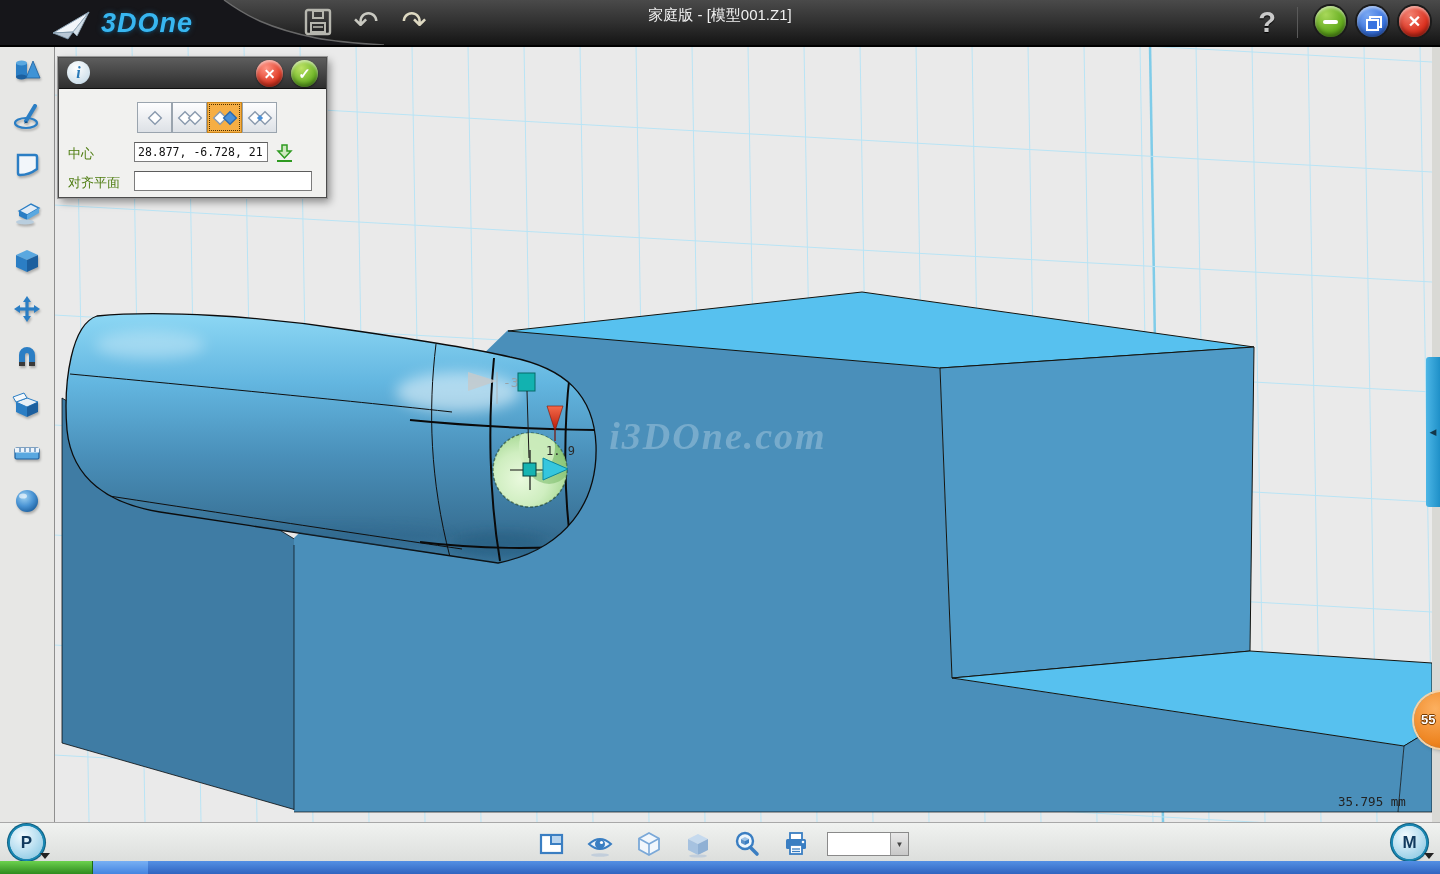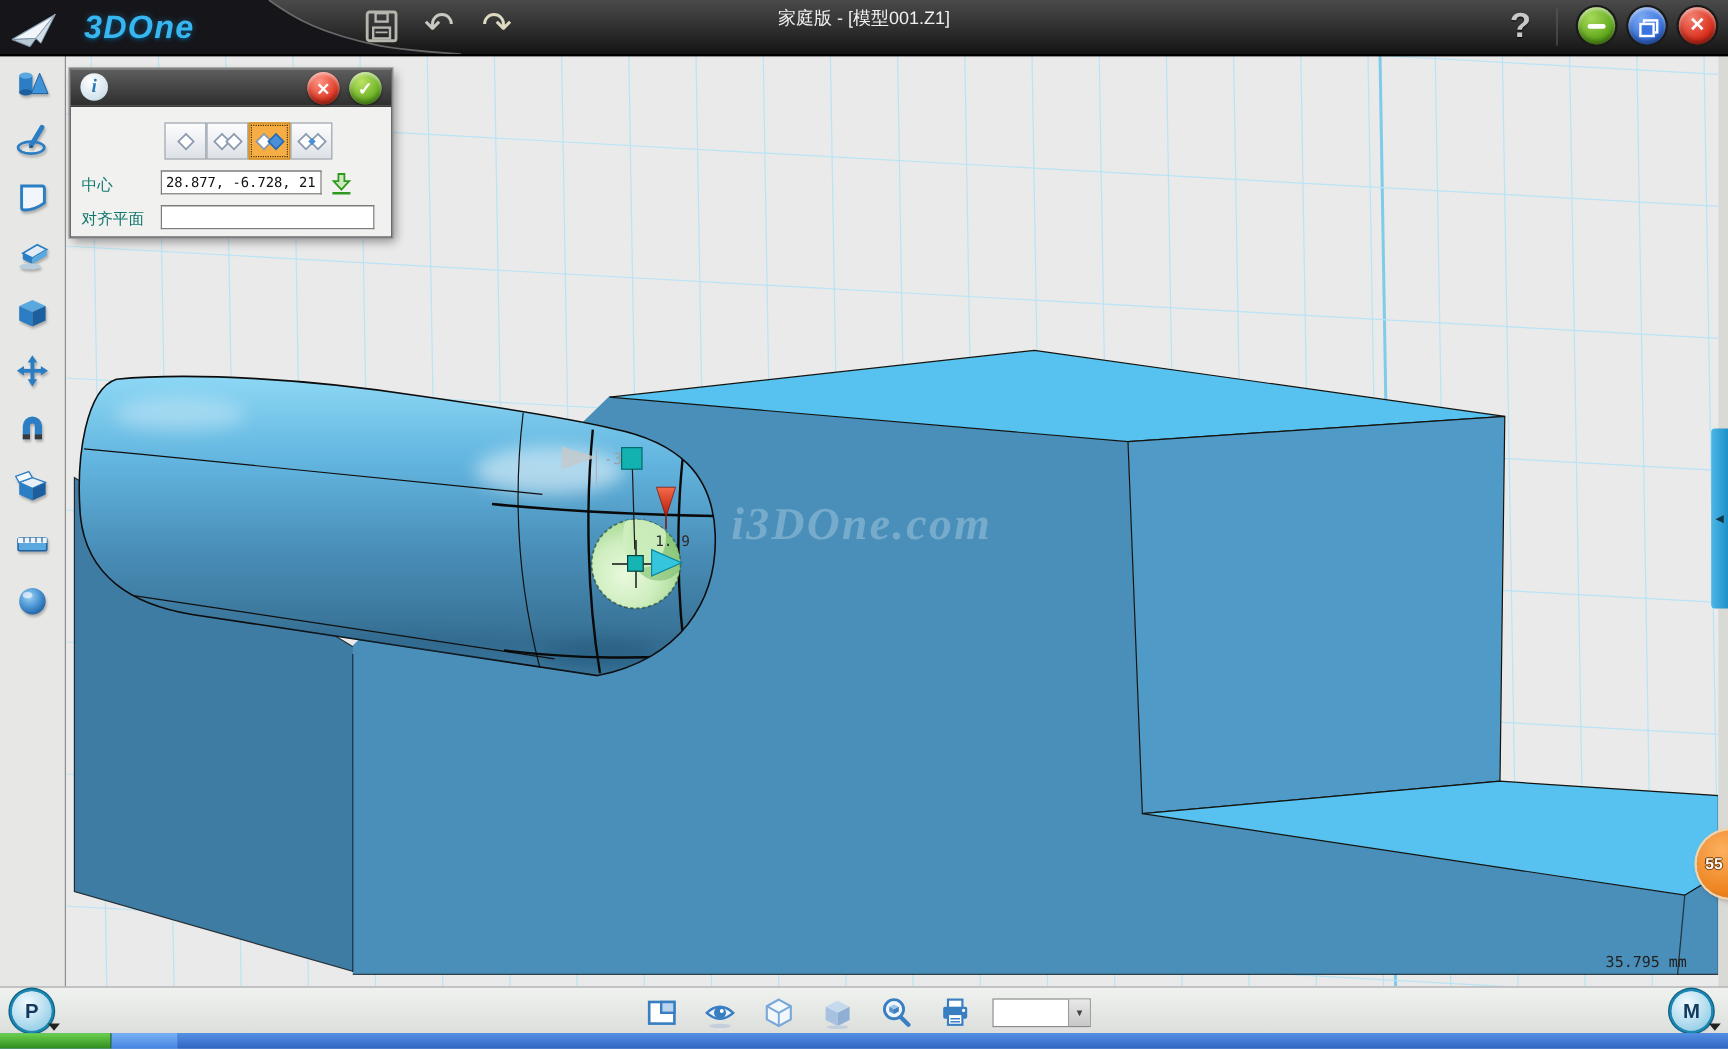--- a/index.html
+++ b/index.html
@@ -2,21 +2,21 @@
 <html><head>
 <meta charset="utf-8">
 <style>
   html,body{margin:0;padding:0;}
   body{width:1440px;height:874px;overflow:hidden;position:relative;background:#eaeaea;
        font-family:"Liberation Sans",sans-serif;}
   
   .titlebar{position:absolute;left:0;top:0;width:1440px;height:45px;
     background:linear-gradient(#4a4a4a,#333 45%,#141414);border-bottom:2px solid #000;z-index:50;}
   .tb-swoosh{position:absolute;left:0;top:0;}
-  .logo{position:absolute;left:6px;top:5px;width:230px;height:36px;display:flex;align-items:center;gap:22px;}
+  .logo{position:absolute;left:6px;top:5px;width:230px;height:36px;display:flex;align-items:center;gap:10px;justify-content:center;}
   .logo-text{font-style:italic;font-weight:900;font-size:27px;color:#38b6f0;
     text-shadow:0 1px 2px #063a5a, 0 0 6px rgba(60,180,240,.35);letter-spacing:1px;}
   .tb-icons{position:absolute;left:300px;top:5px;display:flex;gap:12px;align-items:center;}
   .tb-ic{width:36px;height:34px;display:flex;align-items:center;justify-content:center;cursor:pointer;}
   .arrow-glyph{font-size:30px;line-height:30px;color:#c9c9c1;font-family:"DejaVu Sans",sans-serif;}
   .arrow-glyph.redo{color:#ded9c2;}
   .tb-title{position:absolute;left:0;top:0;width:1440px;height:31px;display:flex;align-items:center;justify-content:center;
     color:#f0f0f0;font-size:15px;pointer-events:none;}
   .tb-help{position:absolute;left:1250px;top:2px;width:34px;height:40px;color:#c9c9c9;font-size:29px;font-weight:bold;
     display:flex;align-items:center;justify-content:center;text-shadow:0 1px 1px #000;cursor:pointer;}
@@ -60,21 +60,21 @@
     display:flex;align-items:center;justify-content:center;}
   .dlg-btn{position:absolute;top:2px;width:27px;height:27px;border-radius:50%;cursor:pointer;
     display:flex;align-items:center;justify-content:center;color:#fff;font-weight:bold;
     box-shadow:inset 0 2px 3px rgba(255,255,255,.6), inset 0 -3px 4px rgba(0,0,0,.35), 0 1px 2px rgba(0,0,0,.5);}
   .dlg-btn.cancel{left:197px;background:radial-gradient(circle at 38% 30%,#ff9484,#e03a26 62%,#a01a08);font-size:14px;}
   .dlg-btn.ok{left:232px;background:radial-gradient(circle at 38% 30%,#bce264,#6cb426 62%,#3c8410);font-size:15px;}
   .mode-row{position:absolute;left:78px;top:44px;display:flex;}
   .mode-btn{width:33px;height:29px;border:1px solid #9aa4ae;cursor:pointer;
     background:linear-gradient(#fdfdfe,#dde1e6);display:flex;align-items:center;justify-content:center;margin-right:0px;}
   .mode-btn.sel{background:#f6ae44;border:1px solid #c8851c;outline:1px dotted #4a3000;outline-offset:-3px;}
-  .fld-label{position:absolute;left:9px;font-size:13px;color:#0f766e;}
+  .fld-label{position:absolute;left:9px;font-size:13px;color:#4d7c0f;}
   .fld-input{position:absolute;height:18px;border:1px solid #7c7c7c;border-top-color:#5c5c5c;background:#fff;
     font-family:"DejaVu Sans Mono",monospace;font-size:11.5px;color:#111;padding:0 3px;}
   .picker-ic{position:absolute;left:214px;top:85px;width:23px;height:22px;cursor:pointer;}
   
   .btoolbar{position:absolute;left:0;top:822px;width:1440px;height:39px;
     background:linear-gradient(#f0f2f0,#dcdedc);border-top:1px solid #a8a8a8;z-index:30;}
   .bt-ic{position:absolute;top:827px;width:34px;height:34px;display:flex;align-items:center;justify-content:center;cursor:pointer;z-index:31;}
   .vp-dropdown{position:absolute;left:827px;top:832px;width:80px;height:22px;background:#fff;border:1px solid #8a8a8a;cursor:pointer;z-index:31;}
   .vp-dropdown .dd-btn{position:absolute;right:0;top:0;width:17px;height:100%;background:linear-gradient(#e8e8e8,#c8c8c8);
     border-left:1px solid #9a9a9a;display:flex;align-items:center;justify-content:center;font-size:8px;color:#444;}

